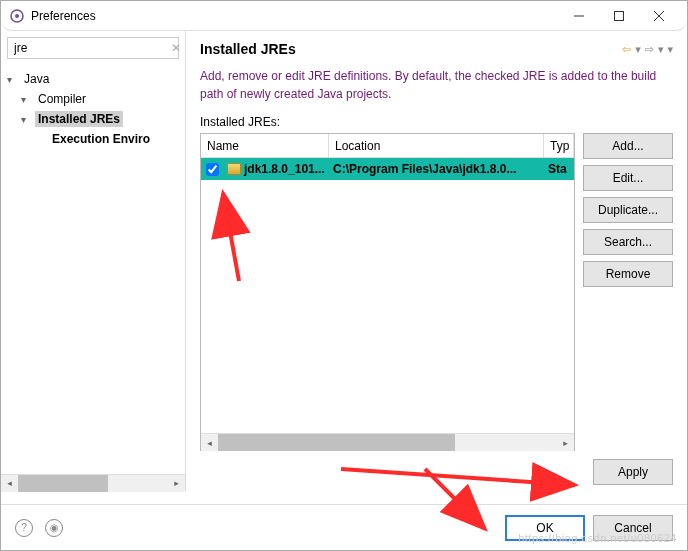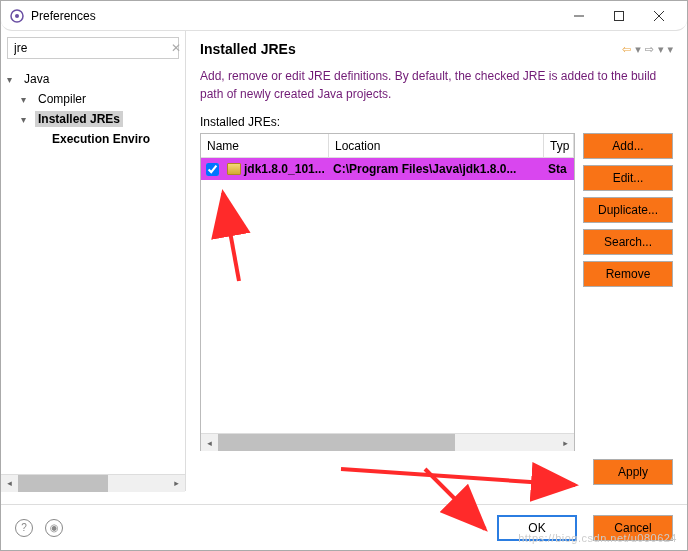--- a/index.html
+++ b/index.html
@@ -36,37 +36,37 @@
 .label { margin-bottom: 4px; }
 .table-area { display: flex; gap: 8px; flex: 1; min-height: 0; }
 .table-wrap { flex: 1; border: 1px solid #bbb; display: flex; flex-direction: column; }
 .table-header { display: flex; background: #fff; border-bottom: 1px solid #ddd; height: 24px; }
 .th { border-right: 1px solid #ddd; padding: 4px 6px; display: flex; align-items: center; }
 .th-name { width: 128px; }
 .th-loc { flex: 1; }
 .th-type { width: 30px; }
 .table-body { flex: 1; overflow: hidden; background: #fff; }
 .tr { display: flex; height: 22px; align-items: center; }
-.tr-sel { background: #d946ef; font-weight: bold; }
+.tr-sel { background: #14b8a6; font-weight: bold; }
 .td { padding: 0 4px; overflow: hidden; text-overflow: ellipsis; white-space: nowrap; }
 .td-chk { width: 22px; display: flex; align-items: center; justify-content: center; }
 .td-chk input { margin: 0; }
 .td-name { width: 106px; display: flex; align-items: center; gap: 3px; }
 .td-loc { flex: 1; }
 .td-type { width: 30px; }
 .jre-icon { width: 14px; height: 12px; background: linear-gradient(#f5d976, #d4a934); border: 1px solid #b08820; border-radius: 1px; flex-shrink: 0; }
 .hscroll { height: 17px; border-top: 1px solid #ddd; display: flex; }
 .btns { width: 90px; display: flex; flex-direction: column; gap: 6px; }
-.btn { height: 26px; border: 1px solid #adadad; background: #f97316; display: flex; align-items: center; justify-content: center; cursor: default; }
+.btn { height: 26px; border: 1px solid #adadad; background: #e5e5e5; display: flex; align-items: center; justify-content: center; cursor: default; }
 .apply-row { display: flex; justify-content: flex-end; padding-top: 8px; }
 .apply-row .btn { width: 80px; }
 .footer { position: absolute; left: 0; right: 0; bottom: 0; height: 46px; border-top: 1px solid #ddd; display: flex; align-items: center; padding: 0 14px; }
 .footer-icons { display: flex; gap: 12px; }
 .footer-icon { width: 18px; height: 18px; border: 1.5px solid #888; border-radius: 50%; display: flex; align-items: center; justify-content: center; color: #888; font-size: 10px; }
-.footer-btns { margin-left: auto; display: flex; gap: 16px; }
+.footer-btns { margin-left: auto; display: flex; gap: 8px; }
 .footer-btns .btn { width: 80px; }
 .btn-primary { border: 2px solid #2b7de1; background: #fff; }
 .arrow { position: absolute; pointer-events: none; }
 .watermark { position: absolute; right: 10px; bottom: 6px; color: #ccc; font-size: 11px; letter-spacing: 0.5px; }
 </style>
 </head>
 <body>
 
 <div class="titlebar">
   <span class="titlebar-icon">

